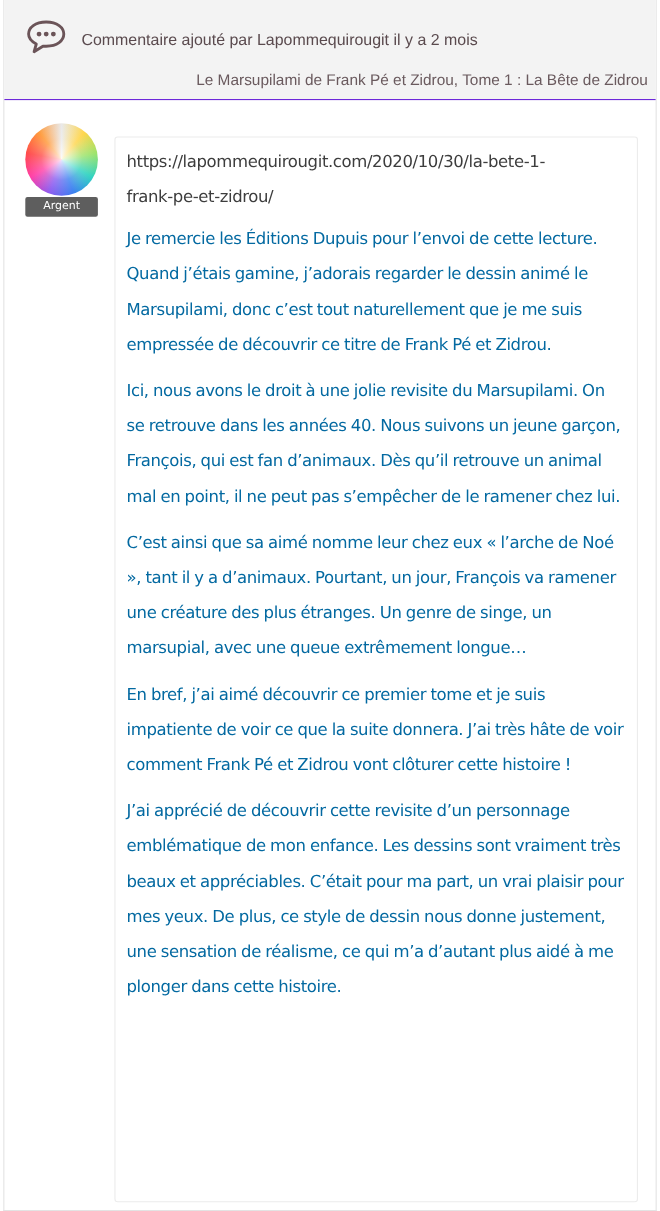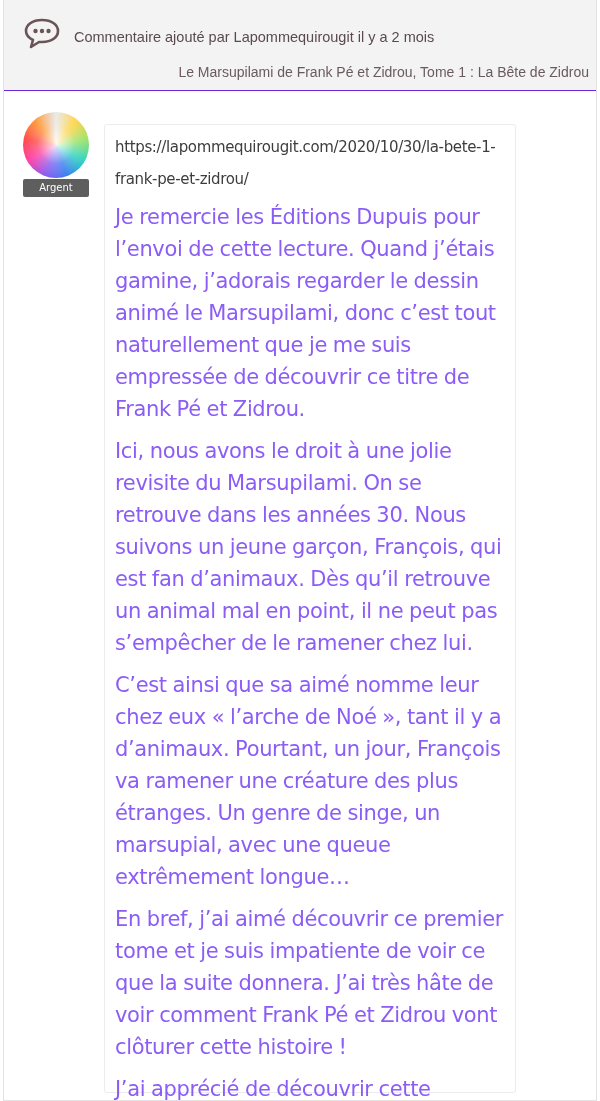--- a/index.html
+++ b/index.html
@@ -6,22 +6,22 @@
     body { width: 600px; height: 1101px; overflow: hidden; position: relative; font-family: "Liberation Sans", sans-serif; }
     .outer { position: absolute; left: 3px; top: 0; width: 594px; height: 1101px; border: 1px solid #e3e3e3; border-top: none; box-sizing: border-box; background: #fff; }
     .header { background: #f3f3f3; border-bottom: 1px solid #6d28d9; height: 90px; position: relative; }
     .chat-icon { position: absolute; left: 19px; top: 17px; width: 38px; height: 32px; }
     .header-main { position: absolute; left: 70px; top: 29px; font-size: 14.5px; color: #5a4a4e; }
     .header-sub { position: absolute; right: 7px; top: 64px; font-size: 14px; color: #6a5a5e; }
     .avatar-wrap { position: absolute; left: 19px; top: 112px; width: 66px; }
     .avatar { width: 66px; height: 66px; border-radius: 50%; overflow: hidden; background: conic-gradient(from 0deg, #e9e9e9, #ffd54a, #9be36a, #2fd3c1, #3a7ff0, #8b5bf0, #ff3fa8, #ff4a4a, #ff9a3a, #e9e9e9); }
     .avatar-inner { width: 100%; height: 100%; background: radial-gradient(circle at 50% 50%, rgba(255,255,255,0.85) 0%, rgba(255,255,255,0.2) 40%, rgba(255,255,255,0) 70%); }
     .badge { margin-top: 1px; background: #5e5e5e; color: #fff; font-size: 10px; text-align: center; height: 18px; line-height: 18px; border-radius: 2px; font-family: "DejaVu Sans", sans-serif; }
-    .card { position: absolute; left: 104px; top: 124px; width: 412px; height: 969px; border: 1px solid #ececec; border-radius: 3px; box-sizing: border-box; padding: 6px 10px 10px 10px; }
-    .card p { margin: 0 0 10px 0; font-family: "DejaVu Sans", sans-serif; font-size: 21px; line-height 32px; color: #8b5cf6; line-height: 32px; letter-spacing: -0.35px; word-spacing: -0.5px; }
+    .card { position: absolute; left: 104px; top: 124px; width: 476px; height: 969px; border: 1px solid #ececec; border-radius: 3px; box-sizing: border-box; padding: 6px 10px 10px 10px; }
+    .card p { margin: 0 0 10px 0; font-family: "DejaVu Sans", sans-serif; font-size: 15px; line-height 32px; color: #0369a1; line-height: 32px; letter-spacing: -0.35px; word-spacing: -0.5px; }
     .card a { color: #3d3d3d; text-decoration: none; display: block; margin-bottom: 6px; font-family: "DejaVu Sans", sans-serif; font-size: 15px; line-height: 32px; letter-spacing: -0.35px; word-break: break-all; }
   </style>
 </head>
 <body>
 
 <div class="outer">
   <div class="header">
     <svg class="chat-icon" viewBox="0 0 38 32">
       <path d="M19 3 C9 3 3 8 3 14 C3 18 6 21 10 23 L8 30 L16 25 C17 25 18 25 19 25 C29 25 35 20 35 14 C35 8 29 3 19 3 Z" fill="none" stroke="#6b5458" stroke-width="2.6" stroke-linejoin="round"></path>
       <circle cx="12.5" cy="14" r="2.2" fill="#6b5458"></circle>
@@ -36,17 +36,17 @@
     <div class="avatar">
         <div class="avatar-inner"></div>
       </div>
     <div class="badge">Argent</div>
   </div>
 </div>
 
 <div class="card">
   <a><span>https://lapommequirougit.com/2020/10/30/la-bete-1-</span><br><span>frank-pe-et-zidrou/</span></a>
   <p>Je remercie les Éditions Dupuis pour l’envoi de cette lecture. Quand j’étais gamine, j’adorais regarder le dessin animé le Marsupilami, donc c’est tout naturellement que je me suis empressée de découvrir ce titre de Frank Pé et Zidrou.</p>
-  <p>Ici, nous avons le droit à une jolie revisite du Marsupilami. On se retrouve dans les années 30. Nous suivons un jeune garçon, François, qui est fan d’animaux. Dès qu’il retrouve un animal mal en point, il ne peut pas s’empêcher de le ramener chez lui.</p>
+  <p>Ici, nous avons le droit à une jolie revisite du Marsupilami. On se retrouve dans les années 40. Nous suivons un jeune garçon, François, qui est fan d’animaux. Dès qu’il retrouve un animal mal en point, il ne peut pas s’empêcher de le ramener chez lui.</p>
   <p>C’est ainsi que sa aimé nomme leur chez eux « l’arche de Noé », tant il y a d’animaux. Pourtant, un jour, François va ramener une créature des plus étranges. Un genre de singe, un marsupial, avec une queue extrêmement longue…</p>
   <p>En bref, j’ai aimé découvrir ce premier tome et je suis impatiente de voir ce que la suite donnera. J’ai très hâte de voir comment Frank Pé et Zidrou vont clôturer cette histoire !</p>
   <p>J’ai apprécié de découvrir cette revisite d’un personnage emblématique de mon enfance. Les dessins sont vraiment très beaux et appréciables. C’était pour ma part, un vrai plaisir pour mes yeux. De plus, ce style de dessin nous donne justement, une sensation de réalisme, ce qui m’a d’autant plus aidé à me plonger dans cette histoire.</p>
 </div>
 
 </body></html>

